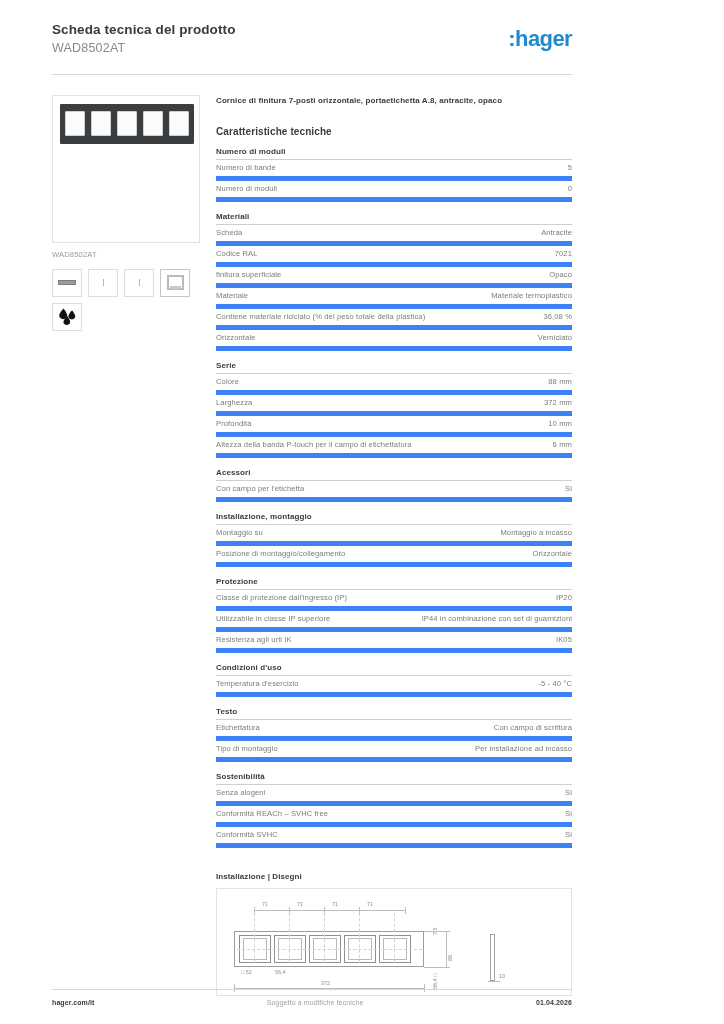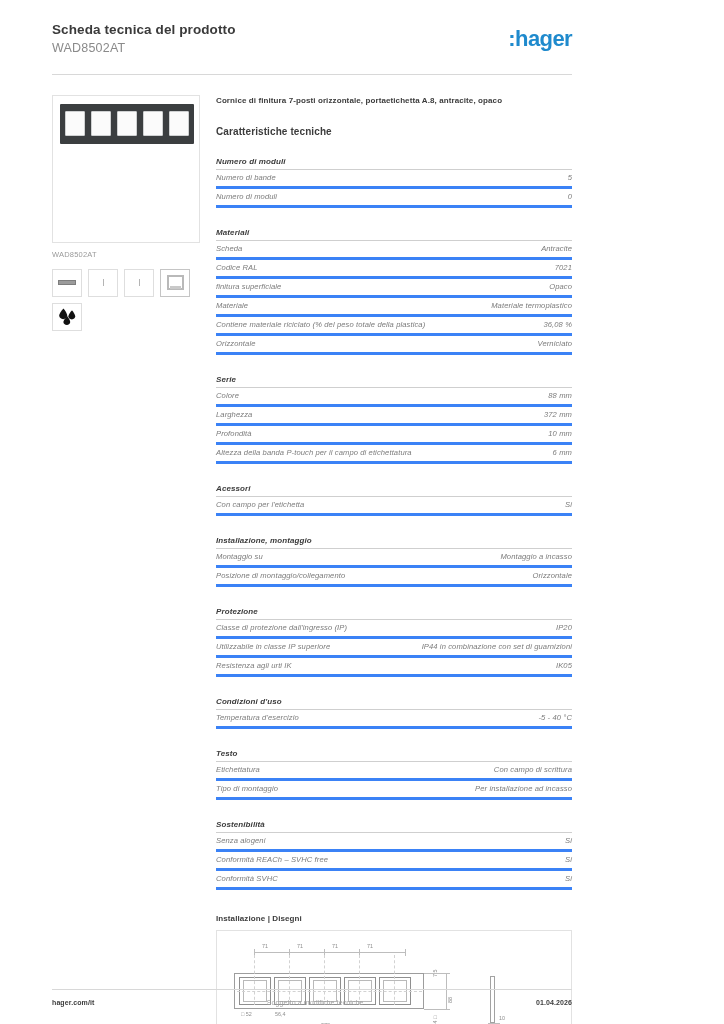--- a/index.html
+++ b/index.html
@@ -42,26 +42,26 @@
   .tb-mon { width: 17px; height: 15px; border: 2px solid #b9b9b9; background: #fff; position: relative; }
   .tb-mon::after { content: ""; position: absolute; left: 1px; right: 1px; bottom: -1px; height: 3px; background: #c9c9c9; }
   .thumb-row2 { display: flex; margin-top: 6px; }
   .drops { width: 30px; height: 28px; border: 1px solid #dedede; background: #fff;
            display: flex; align-items: center; justify-content: center; }
 
   
   .prod-desc { font-size: 8px; font-weight: bold; color: #3c3c3c; line-height: 1.4; letter-spacing: .1px; }
   .spec-title { font-size: 10px; font-weight: bold; color: #3c3c3c; margin-top: 20px; letter-spacing: .1px; }
 
-  .group { margin-top: 20px; font-style: italic; }
+  .group { margin-top: 10px; }
   .group-head { font-size: 8px; font-weight: bold; color: #3c3c3c; padding-bottom: 3px;
                 border-bottom: 1px solid #cfcfcf; letter-spacing: .1px; }
   .row { display: flex; justify-content: space-between; align-items: baseline;
          font-size: 7.6px; color: #7b7b7b; padding: 3.5px 0 3.5px;
-         border-bottom: 3px solid #3b82f6; letter-spacing: .1px; }
+         border-bottom: 5px solid #3b82f6; letter-spacing: .1px; }
   .row .k { flex: 1 1 auto; padding-right: 10px; }
   .row .v { flex: 0 0 auto; text-align: right; }
 
   
   .draw-title { font-size: 8px; font-weight: bold; color: #3c3c3c; margin-top: 24px; letter-spacing: .1px; }
   .draw-box { margin-top: 7px; border: 1px solid #e2e2e2; height: 108px; position: relative; background: #fff; }
   .dim-txt { position: absolute; font-size: 5.4px; color: #8d8d8d; font-family: "Liberation Sans", sans-serif; }
   .dim-txt.vert { transform: rotate(-90deg); transform-origin: left top; }
   .gframe { position: absolute; border: 1px solid #9d9d9d; }
   .gcell { position: absolute; border: 1px solid #8f8f8f; background: #fff; }

